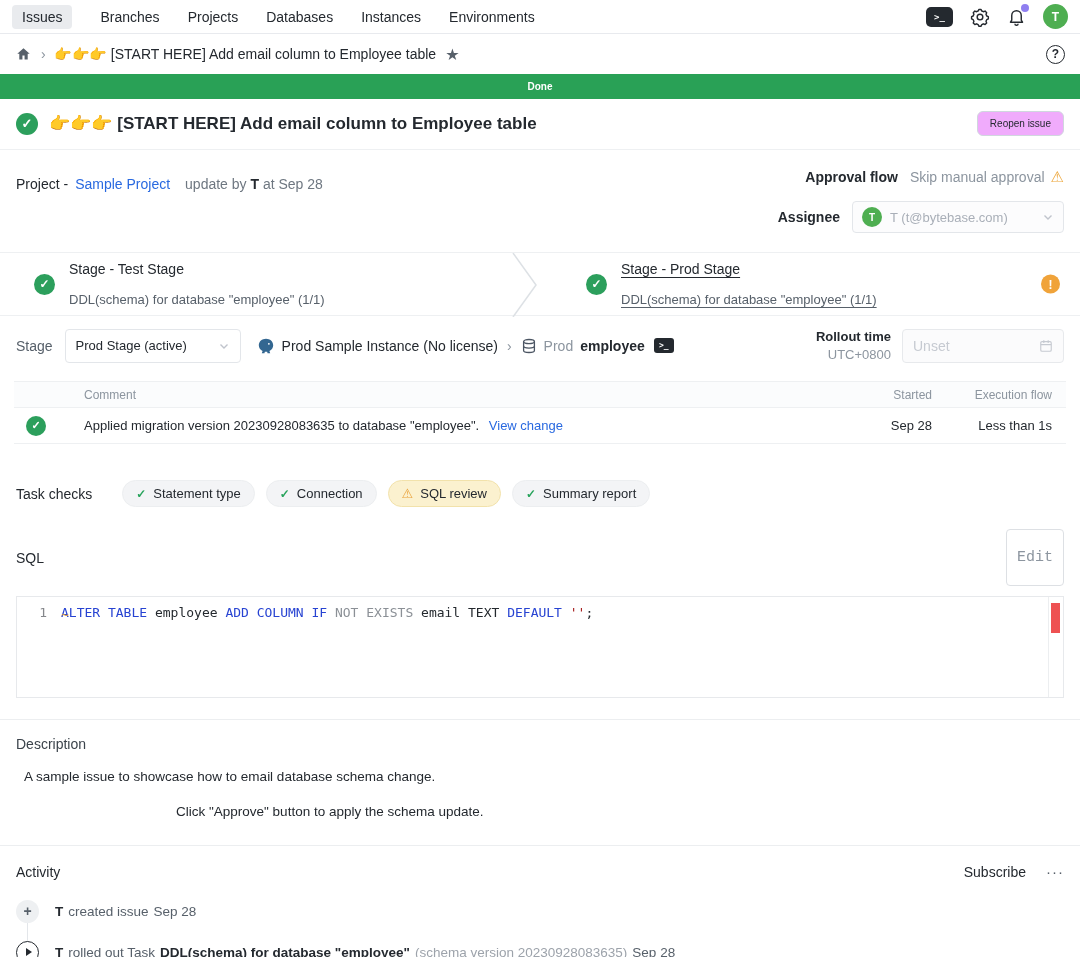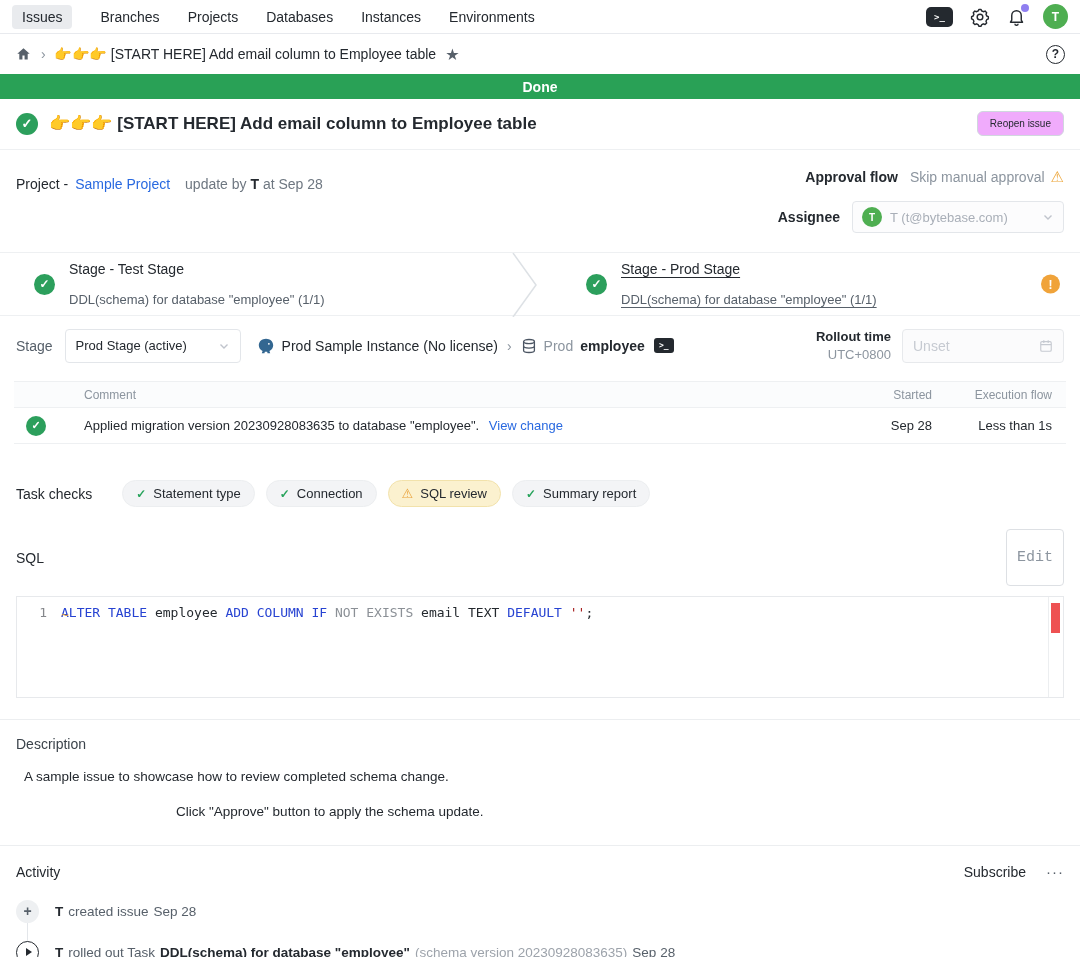--- a/index.html
+++ b/index.html
@@ -24,21 +24,21 @@
 
   
   .breadcrumb { height:40px; display:flex; align-items:center; gap:9px; padding:0 15px; font-size:14px; }
   .crumb-sep { color:#8c959f; font-size:14px; }
   .star { color:#57606a; font-size:16px; cursor:pointer; }
   .help-btn { margin-left:auto; width:19px; height:19px; border-radius:50%;
     border:1.6px solid #24292f; font-size:12px; font-weight:700;
     display:flex; align-items:center; justify-content:center; cursor:pointer; }
 
   
-  .done-banner { height:25px; background:#29a156; color:#fff; font-weight:700; font-size:14px;
+  .done-banner { height:25px; background:#29a156; color:#fff; font-weight:700; font-size:10px;
     display:flex; align-items:center; justify-content:center;text-align:center; }
 
   
   .title-row { display:flex; align-items:center; gap:11px; padding:12px 16px 13px;
     border-bottom:1px solid #eef0f2; }
   .check-circle { border-radius:50%; background:#2c9f5c; color:#fff; display:flex;
     align-items:center; justify-content:center; flex:none; }
   .check-lg { width:22px; height:22px; font-size:13px; font-weight:700; }
   .check-md { width:21px; height:21px; font-size:12px; font-weight:700; }
   .check-sm { width:20px; height:20px; font-size:11px; font-weight:700; }
@@ -372,21 +372,21 @@
     <div class="ruler">
       <span class="ruler-marker"></span>
     </div>
   </div>
 </section>
 
 <hr class="divider div-1">
 
 <section class="description">
   <div class="desc-label">Description</div>
-  <p class="desc-line1">A sample issue to showcase how to review completed schema change.</p>
+  <p class="desc-line1">A sample issue to showcase how to email database schema change.</p>
   <p class="desc-line2">Click "Approve" button to apply the schema update.</p>
 </section>
 
 <hr class="divider div-2">
 
 <section class="activity">
   <div class="act-header">
     <span class="act-label">Activity</span>
     <span class="subscribe">Subscribe</span>
     <span class="dots">···</span>

